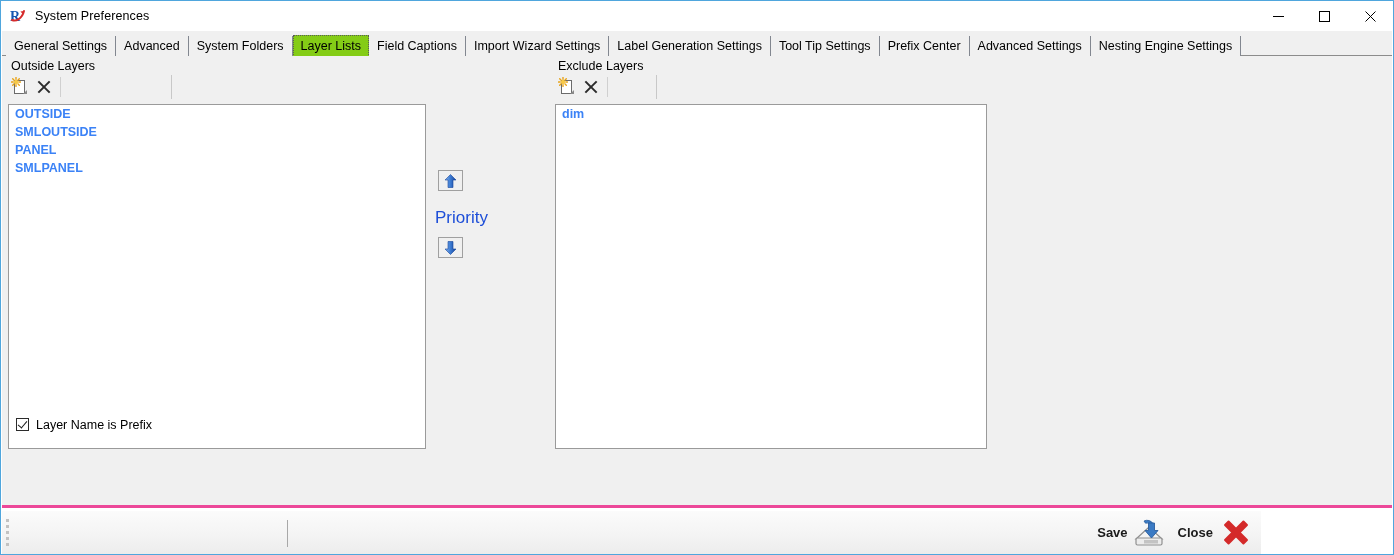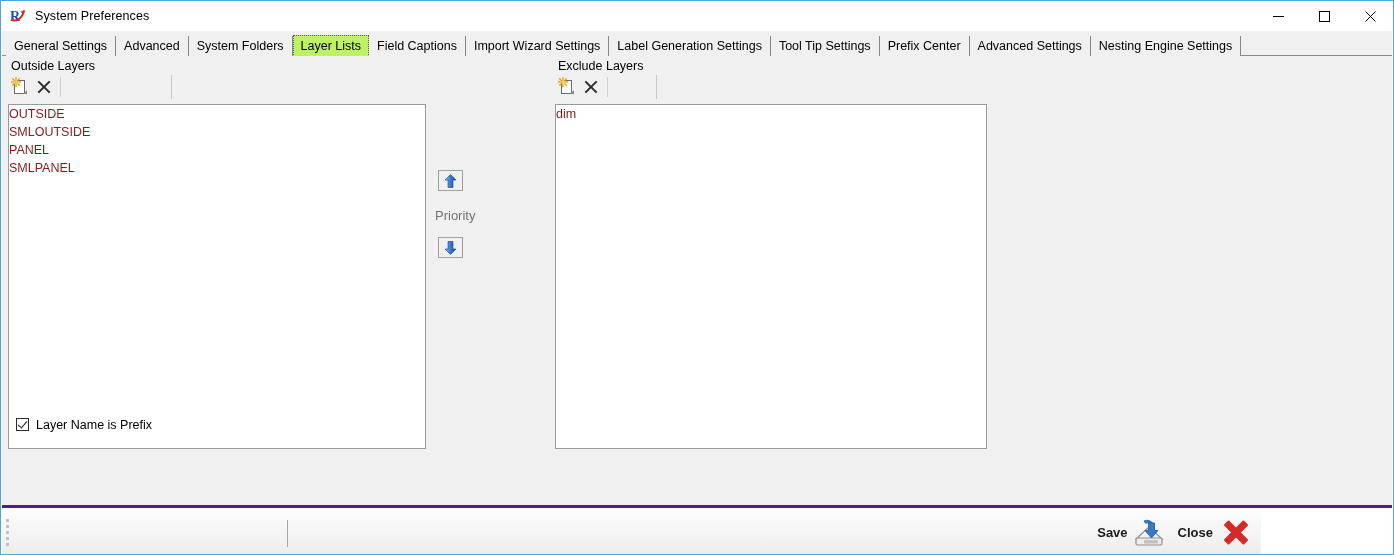--- a/index.html
+++ b/index.html
@@ -84,37 +84,37 @@
     line-height: 20px;
     padding: 0 8px;
     font-size: 12.5px;
     color: #000;
     background: #f0f0f0;
     border-right: 1px solid #828790;
     white-space: nowrap;
     box-sizing: border-box;
   }
   .tab.selected {
-    background: #bef264;
+    background: #84cc16;
     border: 1px dotted #5a5a5a;
     border-right: 1px dotted #5a5a5a;
     height: 22px;
     line-height: 20px;
     padding: 0 7px;
     margin-bottom: -1px;
   }
 
   
   #page {
     position: absolute;
     left: 1px; top: 55px;
     width: 1390px;
     height: 452px;
     background: #f0f0f0;
-    border-bottom: 3px solid #4c1d95;
+    border-bottom: 3px solid #ec4899;
     box-sizing: border-box;
   }
 
   .group-label {
     position: absolute;
     font-size: 12.5px;
     color: #000;
     white-space: nowrap;
   }
 
@@ -188,40 +188,42 @@
   .listbox {
     position: absolute;
     background: #ffffff;
     border: 1px solid #9a9a9a;
     box-sizing: border-box;
     overflow: hidden;
   }
   .listbox .row {
     height: 18px;
     line-height: 18px;
+    padding-left: 6px;
     font-size: 12.5px;
-    color: #7f1d1d;
+    color: #3b82f6;
     white-space: nowrap;
+    font-weight: bold;
   }
 
   
   .arrow-btn {
     position: absolute;
     width: 25px; height: 21px;
     background: #f0f0f0;
     border: 1px solid #a0a0a0;
     box-sizing: border-box;
     display: flex;
     align-items: center;
     justify-content: center;
   }
   .priority-label {
     position: absolute;
-    font-size: 13px;
-    color: #737373;
+    font-size: 17px;
+    color: #1d4ed8;
   }
 
   .checkrow {
     position: absolute;
     display: flex;
     align-items: flex-start;
     margin-top: 7px;
   }
   .checkbox {
     width: 13px; height: 13px;

